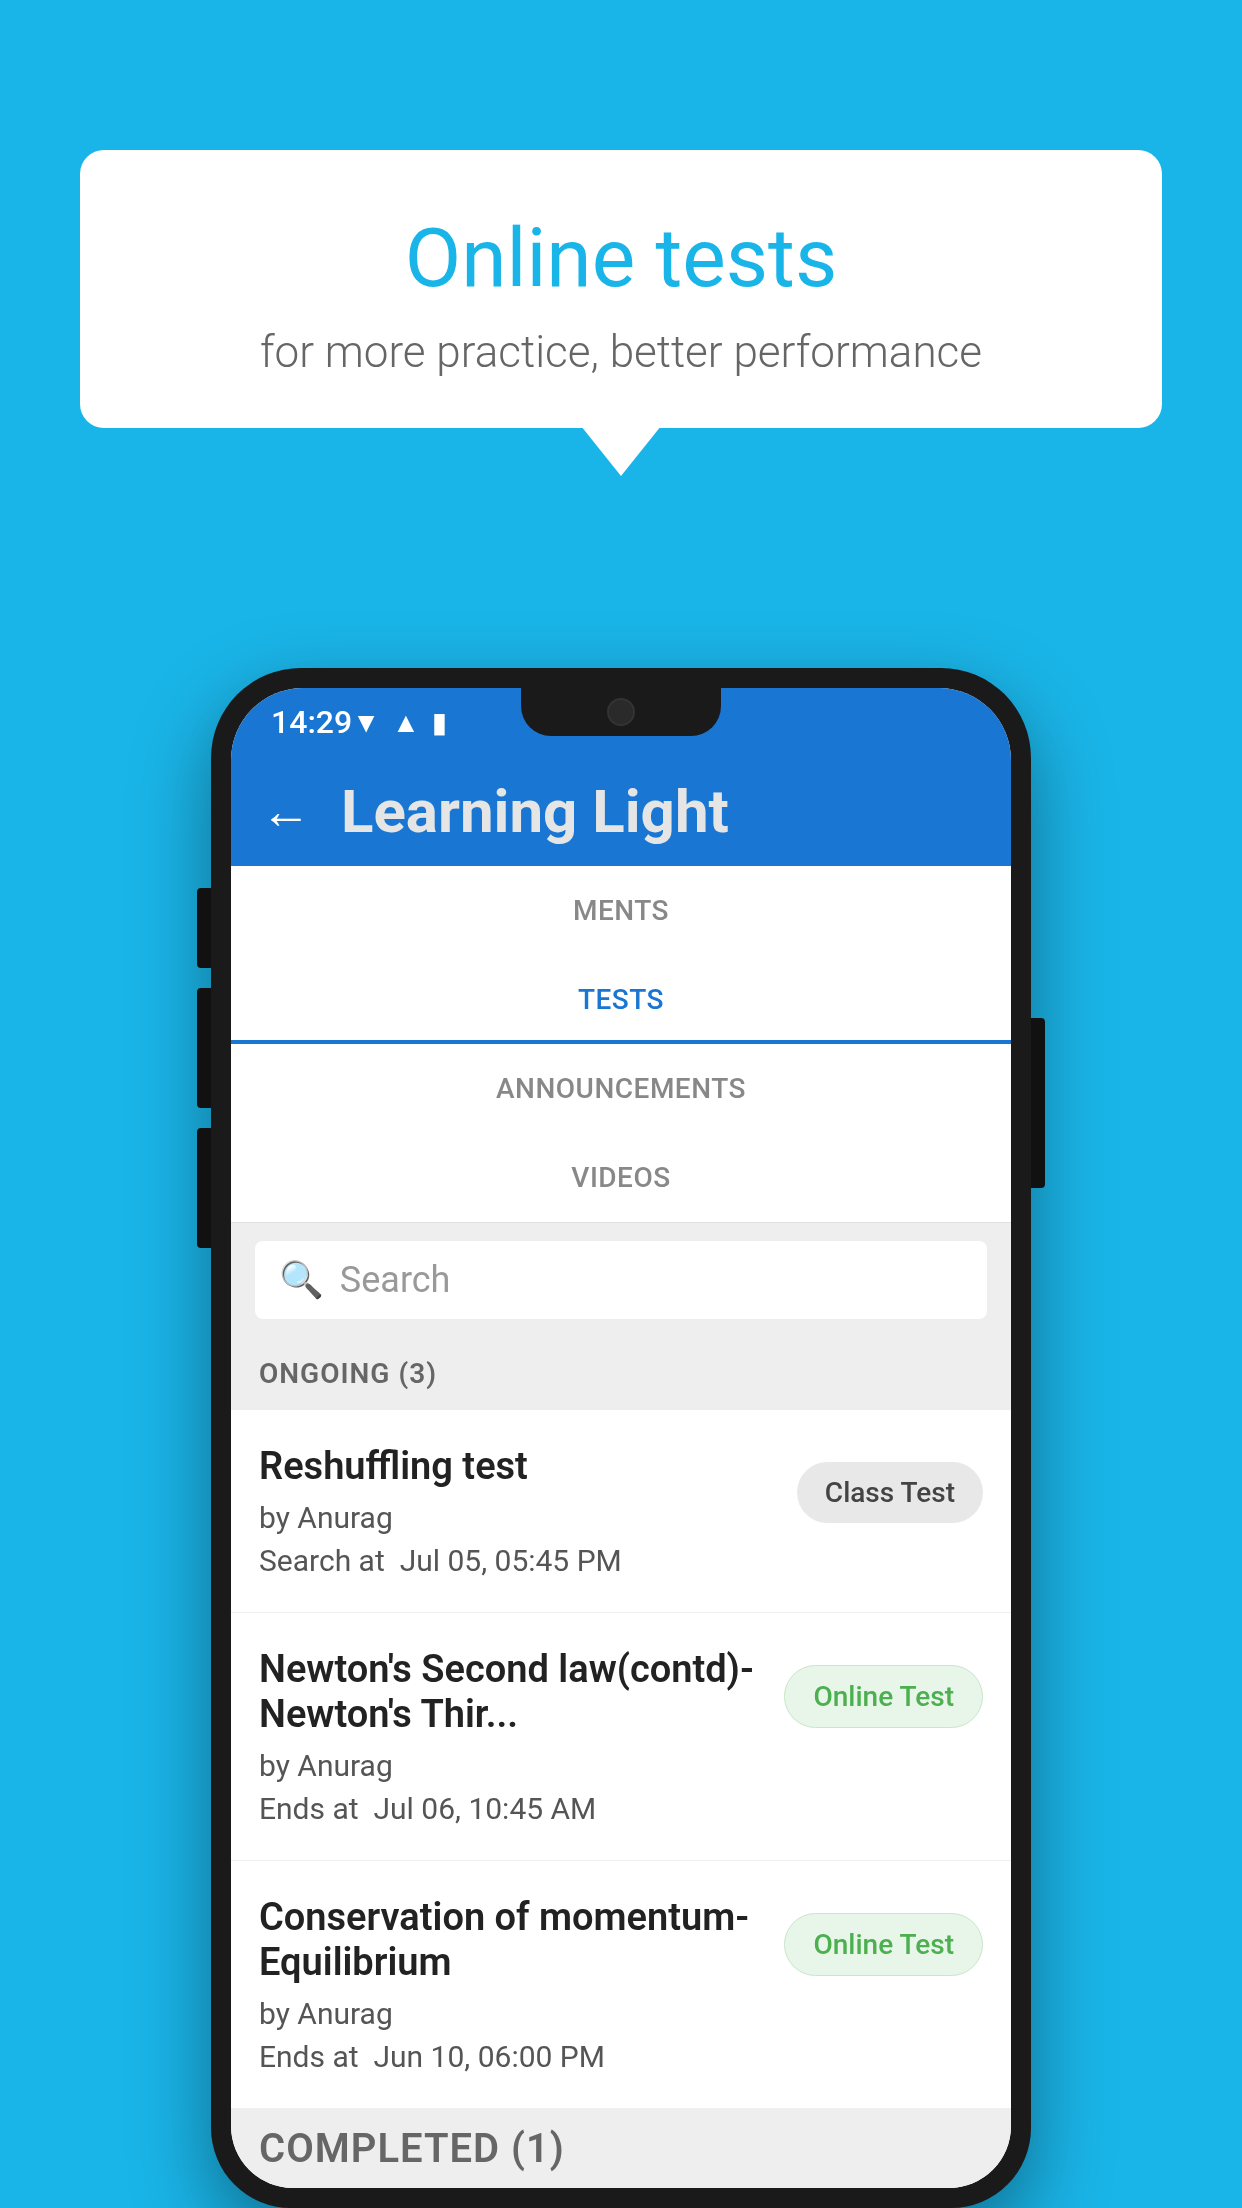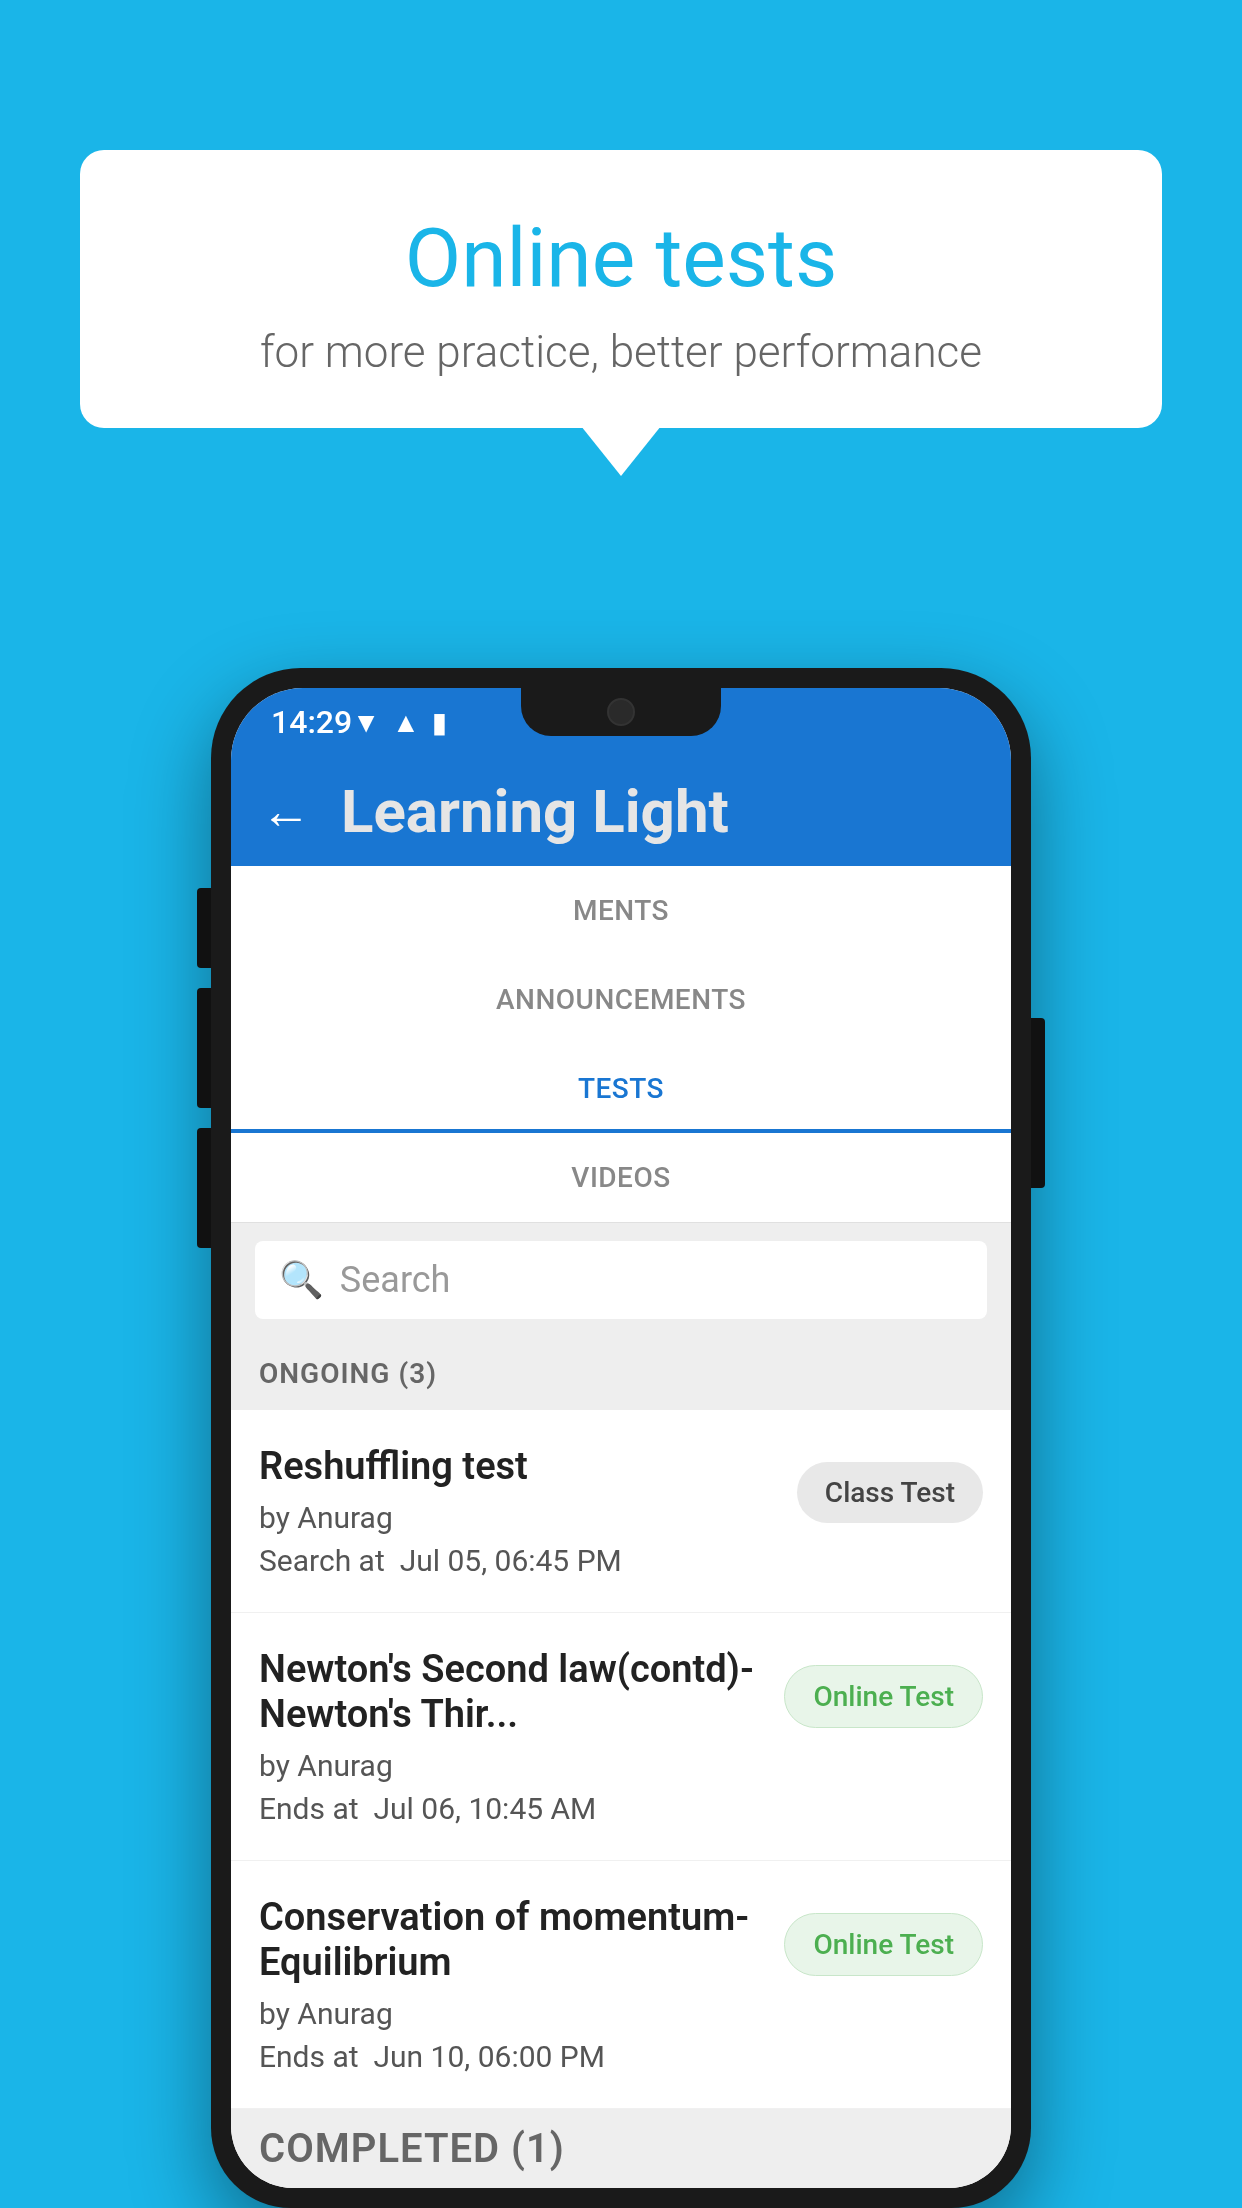--- a/index.html
+++ b/index.html
@@ -361,42 +361,42 @@
         </div>
       </div>
 
       <div class="app-bar">
         <span class="back-arrow">←</span>
         <span class="app-title">Learning Light</span>
       </div>
 
       <div class="tabs-container">
         <div class="tab">MENTS</div>
+        <div class="tab active">TESTS</div>
         <div class="tab">ANNOUNCEMENTS</div>
-        <div class="tab active">TESTS</div>
         <div class="tab">VIDEOS</div>
       </div>
 
       <div class="search-container">
         <div class="search-bar">
           <span class="search-icon-svg">🔍</span>
           <span class="search-placeholder">Search</span>
         </div>
       </div>
 
       <div class="section-header">ONGOING (3)</div>
 
       <div class="test-list">
 
         <div class="test-item">
           <div class="test-info">
             <div class="test-name">Reshuffling test</div>
             <div class="test-by">by Anurag</div>
             <div class="test-time">
-              <span>Search at</span>&nbsp;&nbsp;<span>Jul 05, 06:45 PM</span>
+              <span>Search at</span>&nbsp;&nbsp;<span>Jul 05, 05:45 PM</span>
             </div>
           </div>
           <span class="test-badge badge-class">Class Test</span>
         </div>
 
         <div class="test-item">
           <div class="test-info">
             <div class="test-name">Newton's Second law(contd)-Newton's Thir...</div>
             <div class="test-by">by Anurag</div>
             <div class="test-time">

